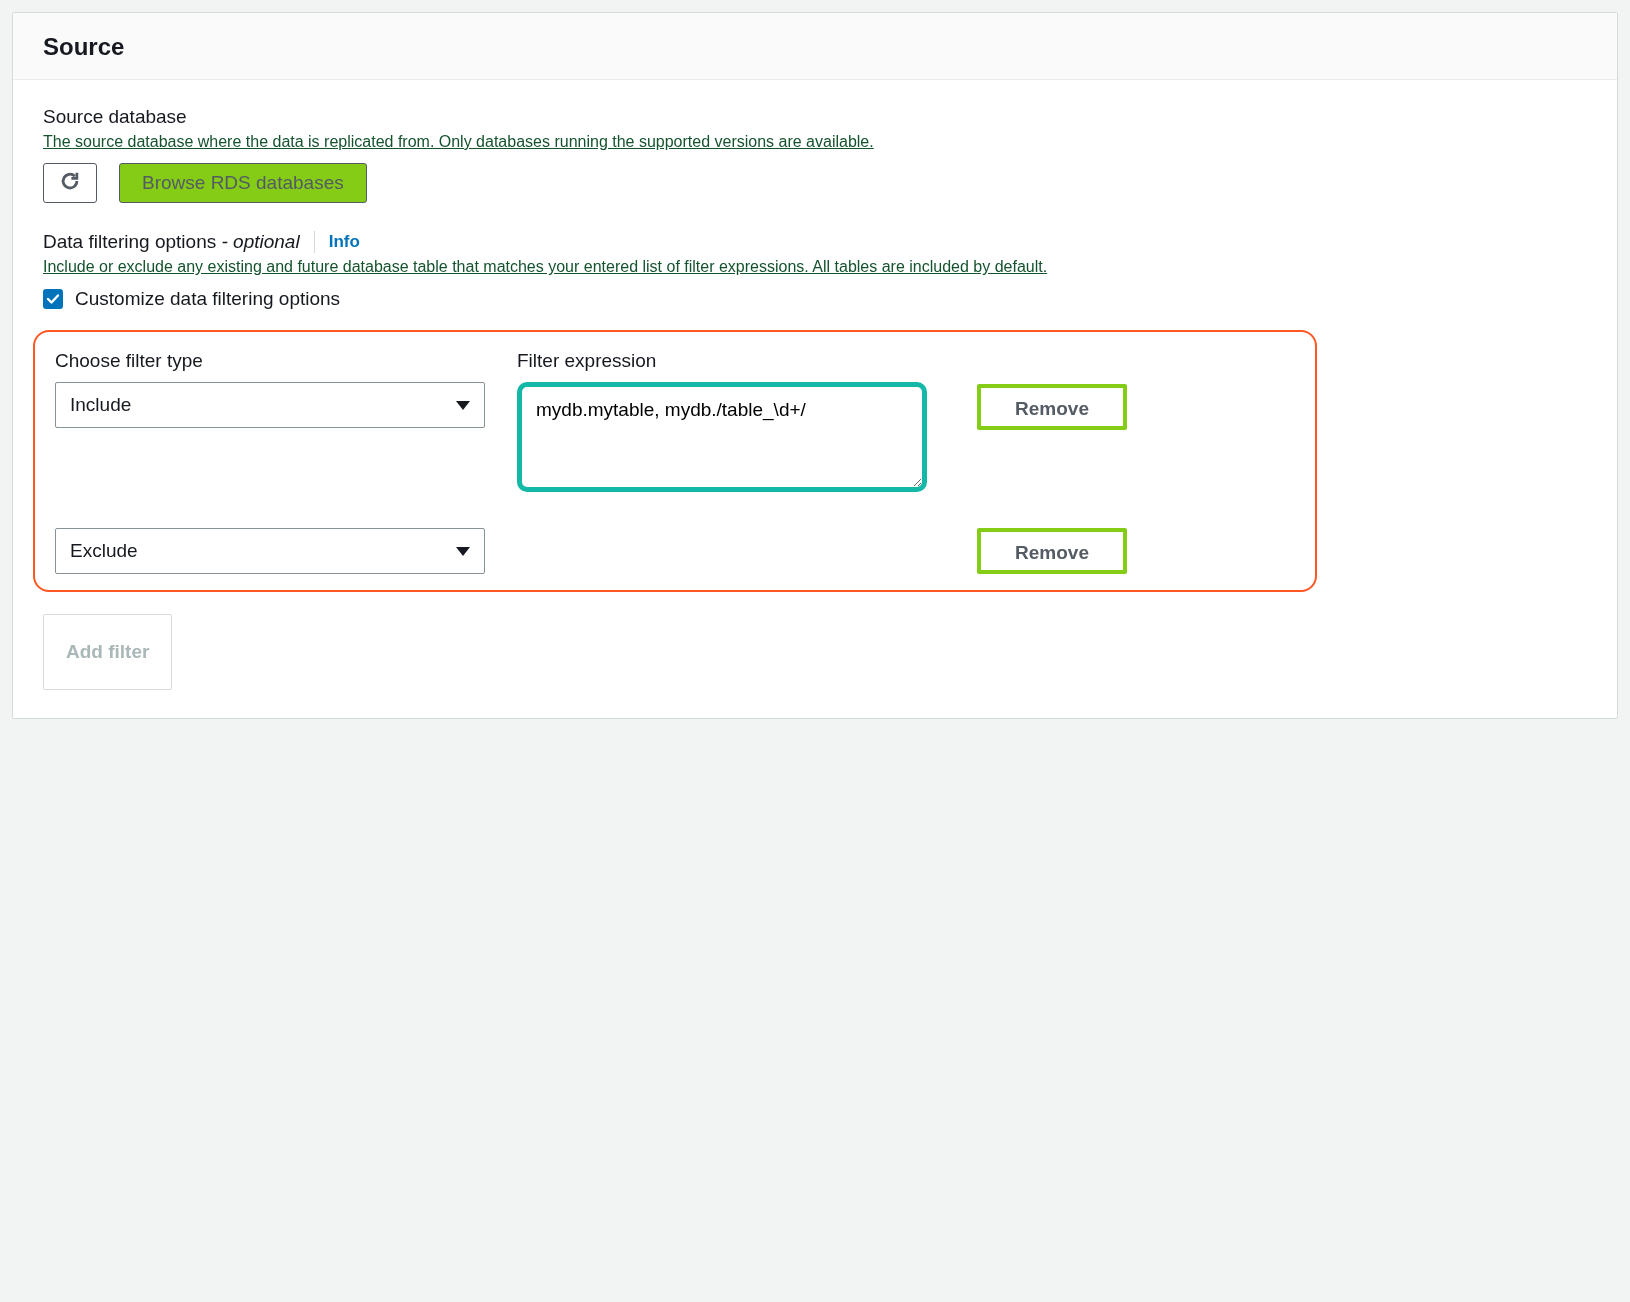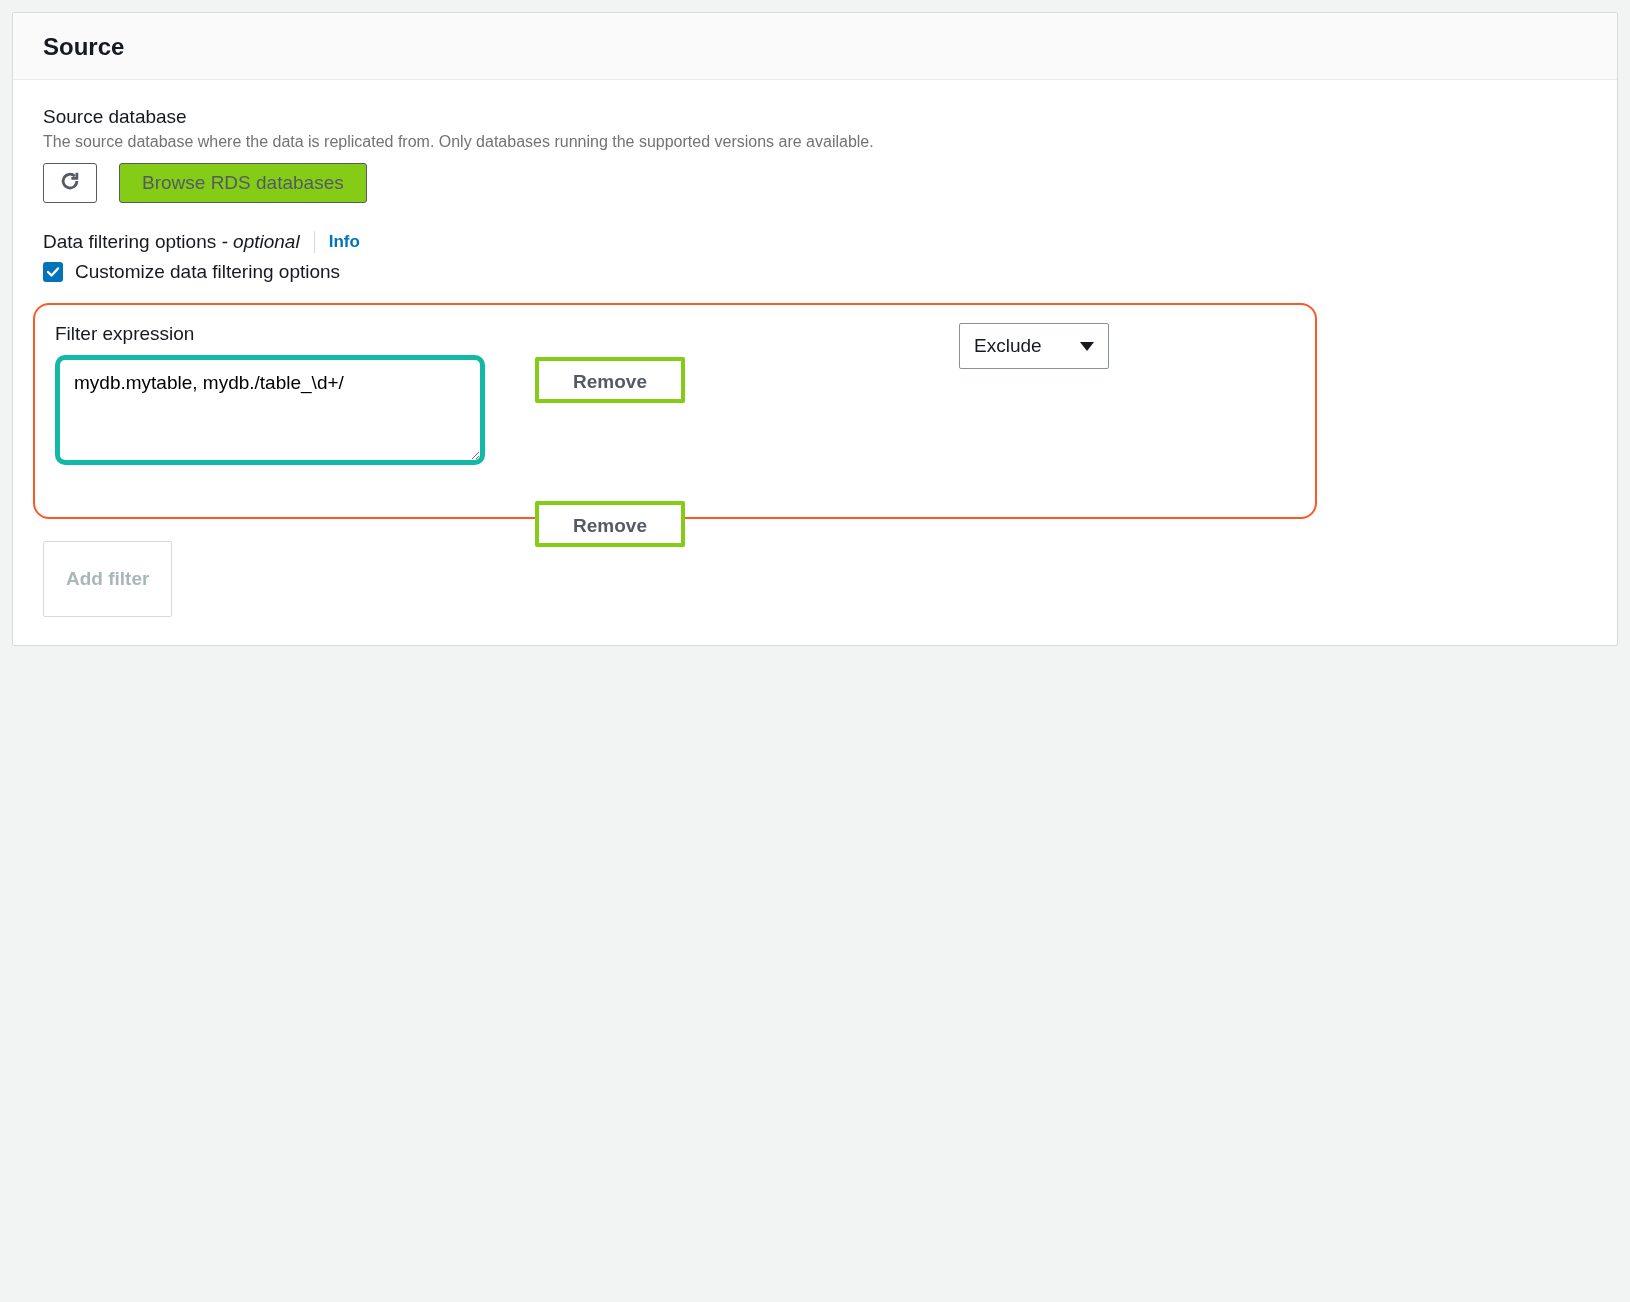--- a/index.html
+++ b/index.html
@@ -29,23 +29,24 @@
     padding: 26px 30px 28px 30px;
   }
   .field-label {
     font-size: 19px;
     font-weight: 400;
     margin-bottom: 2px;
     color: #16191f;
   }
   .field-desc {
     font-size: 16px;
-    color: #737373;
+    color: #14532d;
     margin-bottom: 10px;
     line-height: 1.45;
+    text-decoration: underline;
   }
   .row-db {
     display: flex;
     gap: 22px;
     align-items: stretch;
     margin-bottom: 28px;
   }
   .select-box {
     border: 1px solid #879196;
     border-radius: 3px;
@@ -243,33 +244,41 @@
     </div>
 
     <div>
       <div class="section-label-row">
         <span class="section-label">
           <span>Data filtering options</span><span class="optional"> - optional</span>
         </span>
         <span class="divider"></span>
         <span class="info-link">Info</span>
       </div>
+      <div class="field-desc">Include or exclude any existing and future database table that matches your entered list of filter expressions. All tables are included by default.</div>
 
       <div class="checkbox-row">
         <div class="checkbox">
           <svg width="14" height="14" viewBox="0 0 14 14">
             <path d="M2 7 L5.5 10.5 L12 3.5" stroke="#fff" stroke-width="2.4" fill="none" stroke-linecap="round" stroke-linejoin="round"></path>
           </svg>
         </div>
         <span class="checkbox-label">Customize data filtering options</span>
       </div>
 
       <div class="highlight-box">
         <div class="filter-grid">
 
+          <div class="first-row">
+            <div class="col-header">Choose filter type</div>
+            <div class="filter-select">
+              <span>Include</span>
+              <span class="caret"></span>
+            </div>
+          </div>
           <div class="outside-col first-row">
             <div class="col-header">Filter expression</div>
             <textarea class="filter-textarea" placeholder="Enter in the format database*.table*" style="">mydb.mytable, mydb./table_\d+/</textarea>
             <button class="remove-btn remove-outside">Remove</button>
           </div>
           <div></div>
 
           <div>
             <div class="filter-select">
               <span>Exclude</span>

